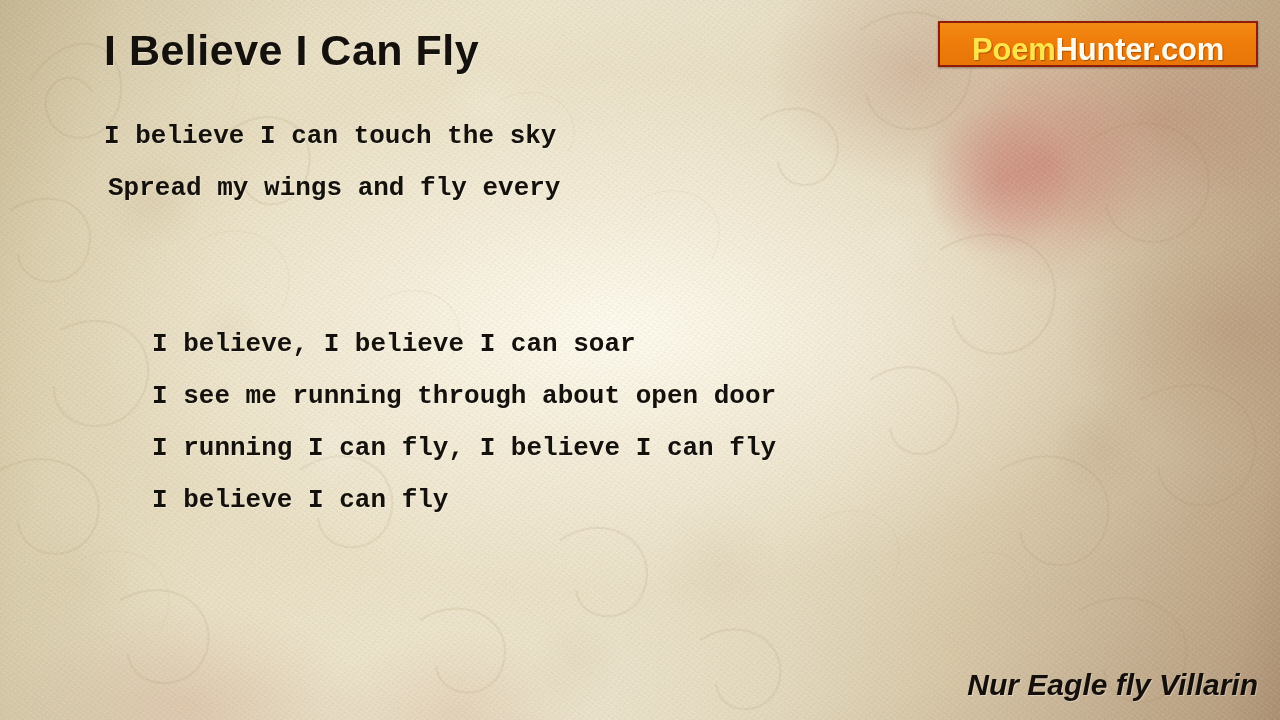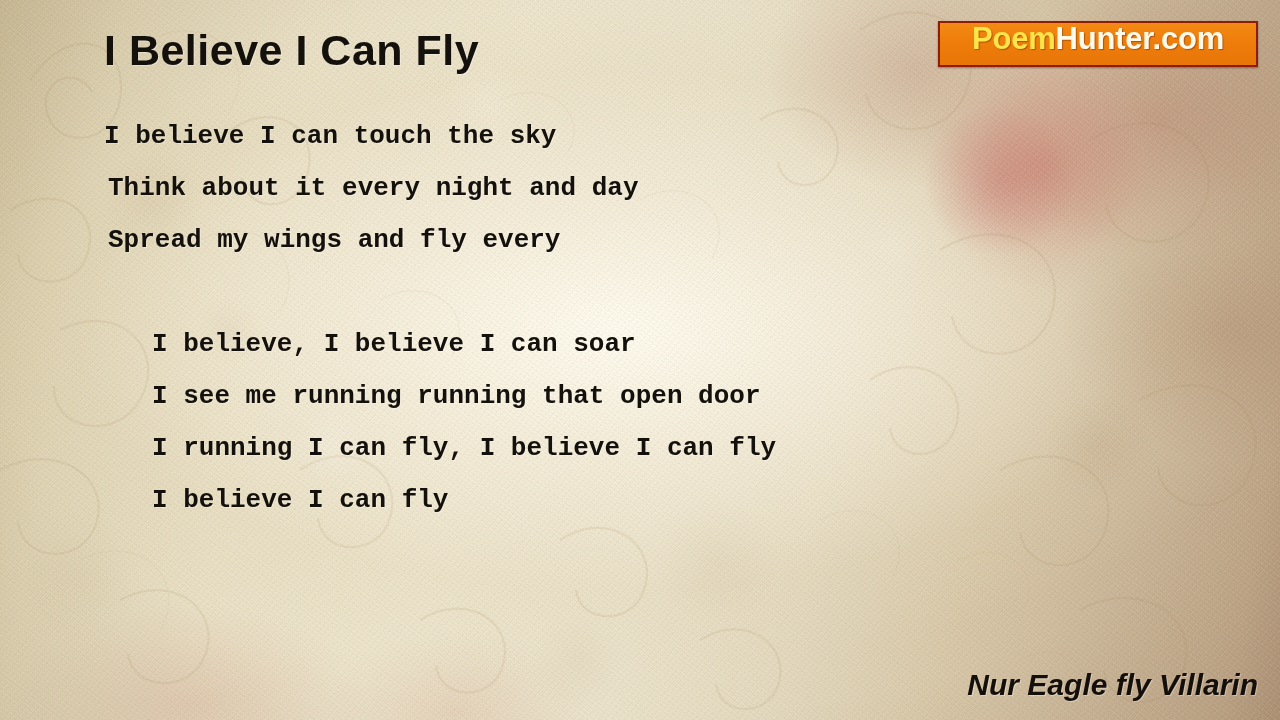--- a/index.html
+++ b/index.html
@@ -156,21 +156,21 @@
   #site-logo {
     position: absolute;
     left: 938px;
     top: 21px;
     width: 320px;
     height: 46px;
     box-sizing: border-box;
     background: linear-gradient(180deg, #f38a14 0%, #ef7d0b 45%, #e87608 100%);
     border: 2px solid #8e1c06;
     display: flex;
-    align-items: flex-start;
+    align-items: flex-end;
     justify-content: center;
     box-shadow: 0 1px 2px rgba(0,0,0,0.35);
   }
   #site-logo .logo-text {
     font-size: 31px;
     font-weight: bold;
     letter-spacing: -0.2px;
     line-height: 1;
     white-space: nowrap;
   }
@@ -242,27 +242,26 @@
   <div class="bg-layer bg-mottle"></div>
   <div class="bg-layer bg-grain"></div>
   <div class="bg-layer bg-vignette"></div>
 
   <div class="content">
 
     <h1 id="poem-title">I Believe I Can Fly</h1>
 
     <div class="stanza" id="stanza-1">
       <div class="poem-line">I believe I can touch the sky</div>
-      <div class="poem-line indent">Think about it every night and day</div>
       <div class="poem-line indent">Spread my wings and fly every</div>
     </div>
 
     <div class="stanza" id="stanza-2">
       <div class="poem-line">I believe, I believe I can soar</div>
-      <div class="poem-line">I see me running running that open door</div>
+      <div class="poem-line">I see me running through about open door</div>
       <div class="poem-line">I running I can fly, I believe I can fly</div>
       <div class="poem-line">I believe I can fly</div>
     </div>
 
     <div id="site-logo">
       <span class="logo-text"><span class="logo-poem">Poem</span><span class="logo-hunter">Hunter.com</span></span>
     </div>
 
     <div id="poem-author">Nur Eagle fly Villarin</div>
 

